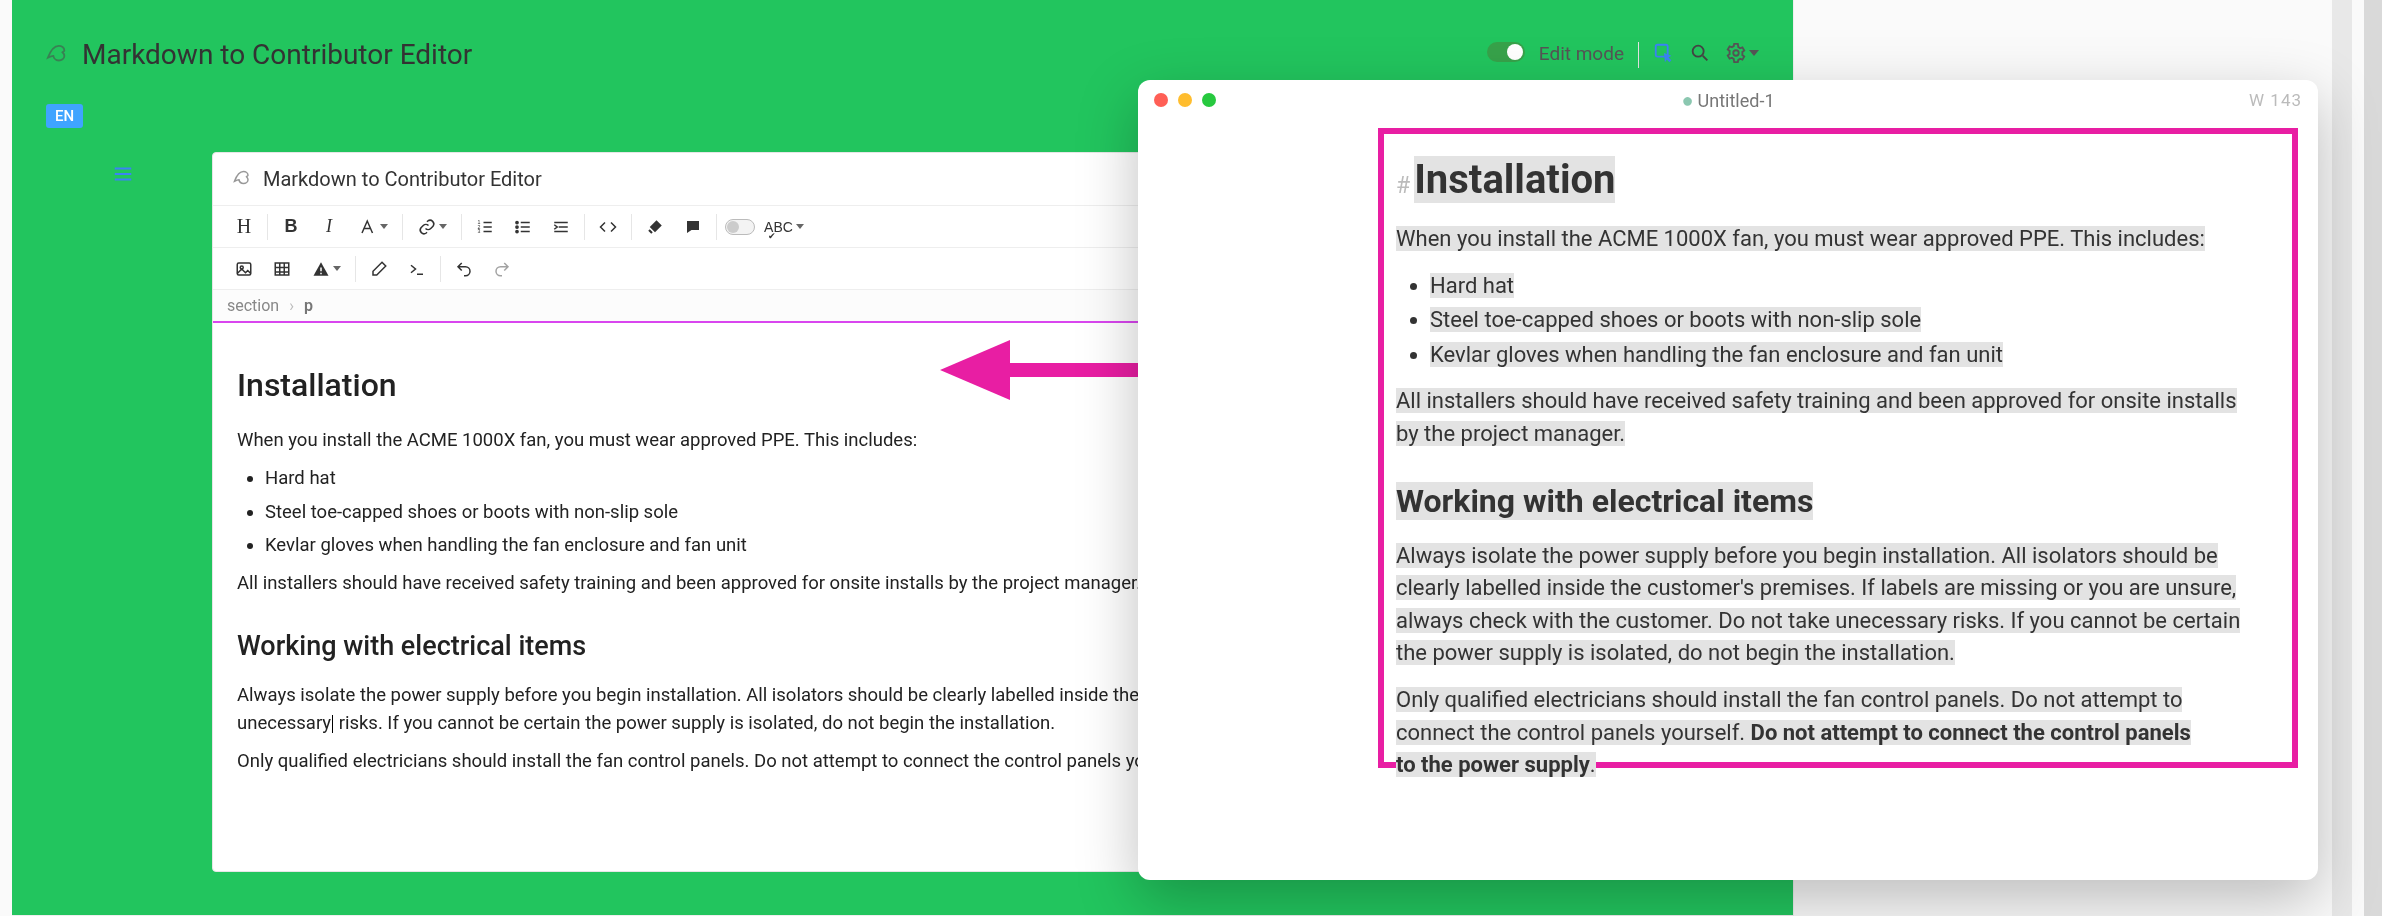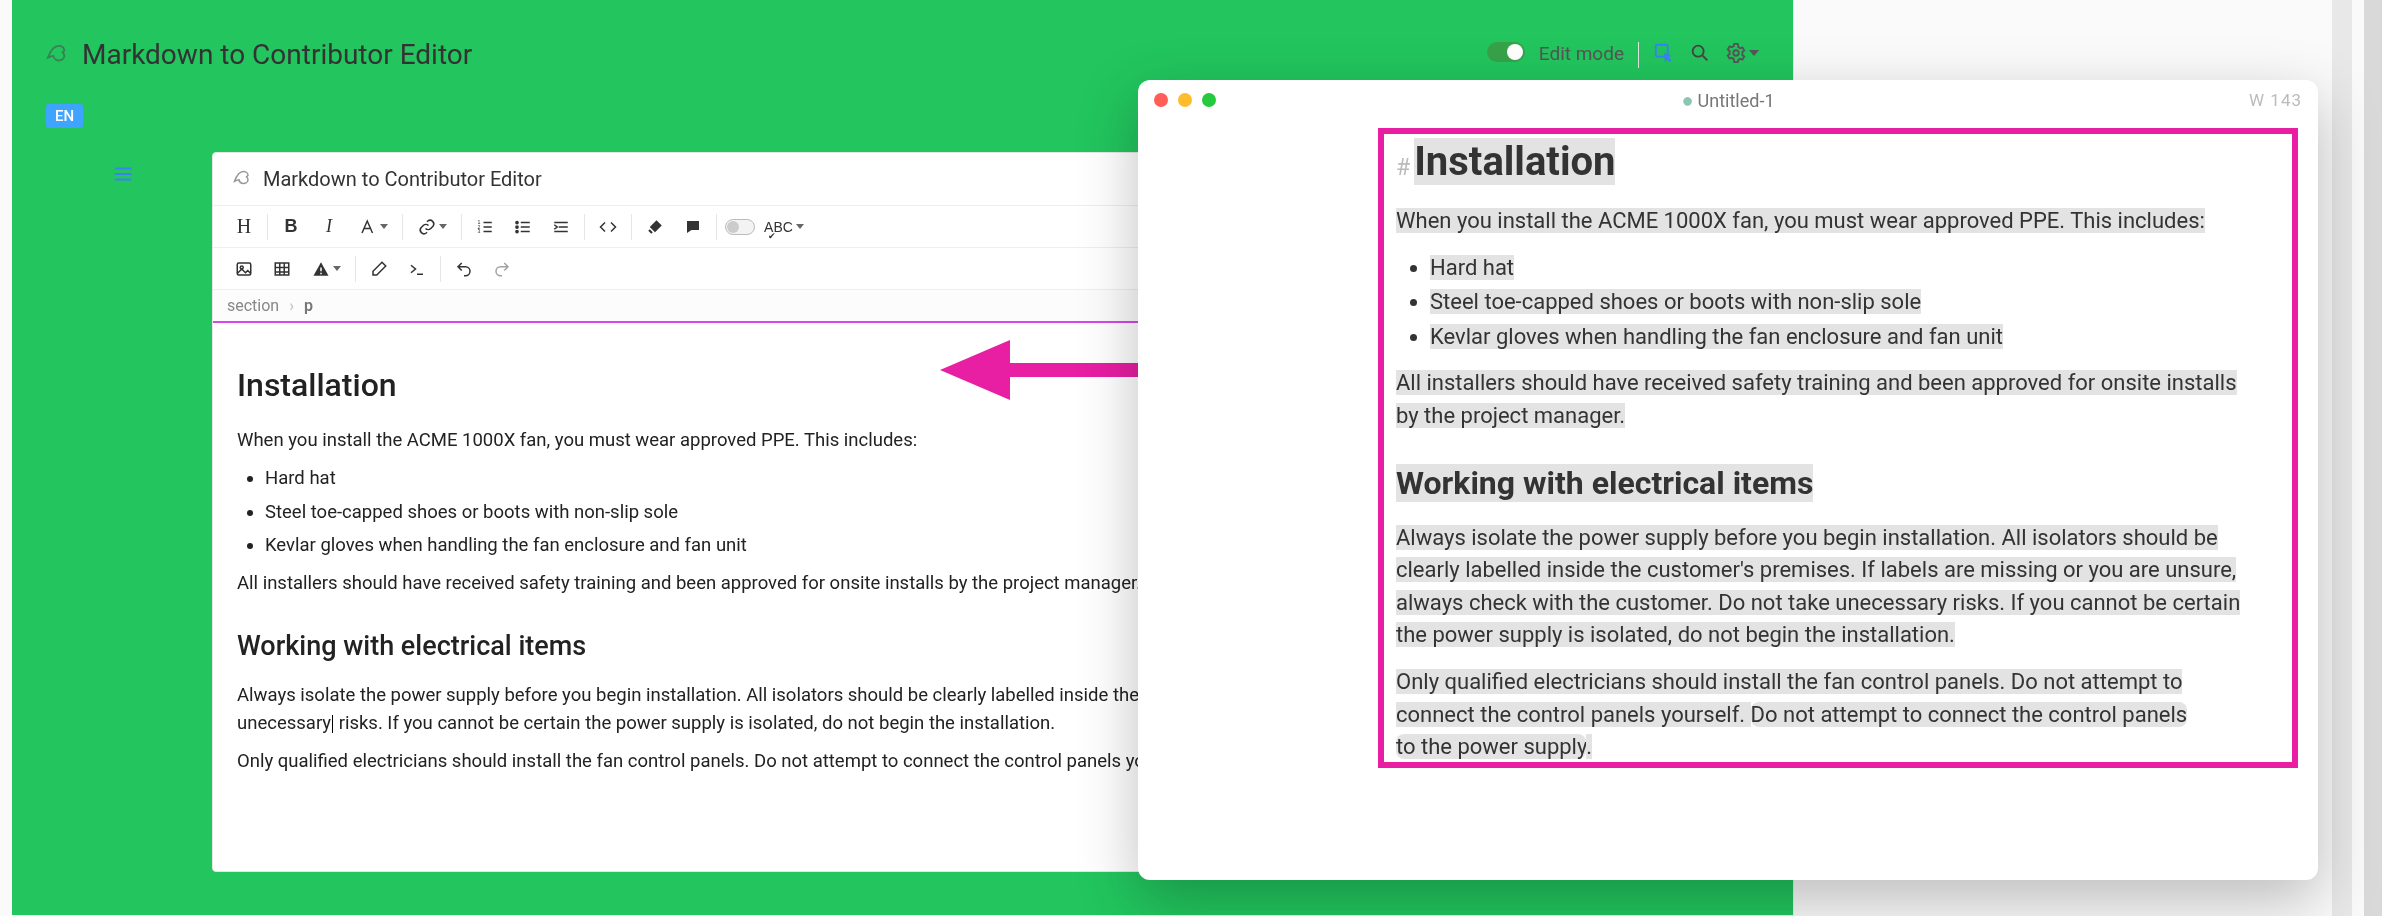--- a/index.html
+++ b/index.html
@@ -230,42 +230,42 @@
   .selection-box {
     position:absolute;
     left: 240px; top: 48px;
     width: 920px; height: 640px;
     border: 6px solid #e81ea3;
     pointer-events:none;
   }
 
   .md-body {
     position:absolute;
-    left: 258px; top: 52px;
+    left: 258px; top: 70px;
     width: 880px;
     font-size: 22px;
     color:#333;
     line-height:1.48;
   }
   .md-body .hl { background:#e3e3e3; }
   .md-body h1 {
     font-size: 40px;
     font-weight:700;
     display:inline;
   }
   .md-body .hashmark { font-size:23px; color:#bbb; margin-right:4px;}
   .md-body h2 {
     font-size: 32px;
     font-weight:700;
     margin-top: 28px;
   }
   .md-body p { margin: 14px 0; }
   .md-body ul { margin: 6px 0 6px 34px; }
   .md-body li { margin:2px 0; list-style:disc; }
-  .md-body .bold { font-weight:400;border-radius:8px;}
+  .md-body .bold { font-weight:700;}
   .title-row { margin-bottom: 8px;}
   .sec2 { margin-top:18px; }
 </style>
 </head>
 <body>
 
 <div class="gutter1"></div>
 <div class="gutter2"></div>
 
 <div class="app-panel">

